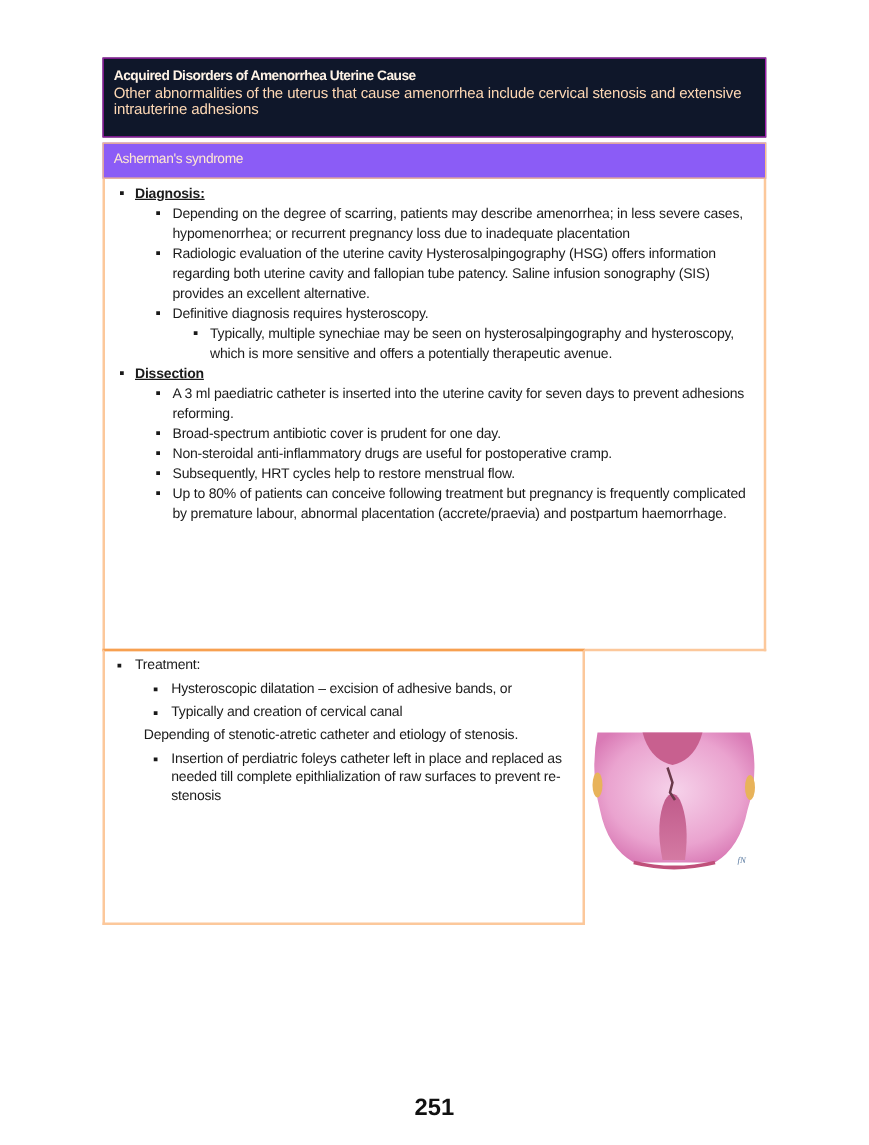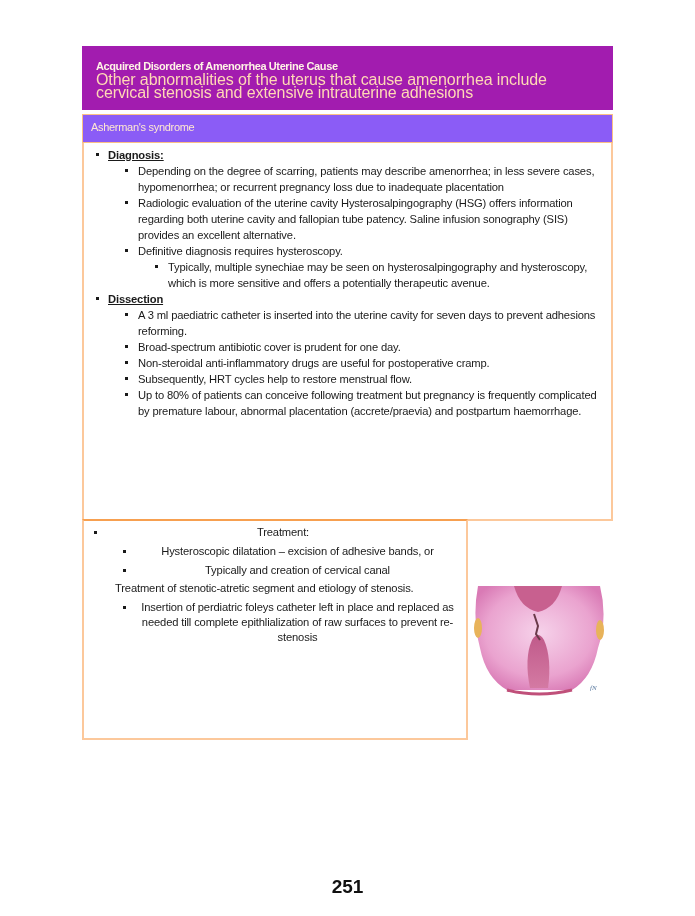--- a/index.html
+++ b/index.html
@@ -14,35 +14,35 @@
       overflow: hidden;
       font-family: "Liberation Sans", sans-serif;
       color: #1a1a1a;
     }
     .header-box {
       position: absolute;
       left: 82px;
       top: 46px;
       width: 531px;
       height: 64px;
-      background: #a21caf;
-      border: 6px solid #a21caf;
+      background: #0f172a;
+      border: 1px solid #a21caf;
       box-sizing: border-box;
       padding: 8px 8px 0 8px;
       color: #ffe8d2;
     }
     .header-title {
       font-size: 11px;
       font-weight: bold;
       letter-spacing: -0.4px;
       line-height: 13px;
       color: #fff3e6;
     }
     .header-subtitle {
-      font-size: 16px;
+      font-size: 12px;
       line-height: 13px;
       color: #ffd9b5;
       letter-spacing: -0.1px;
     }
     .asherman-header {
       position: absolute;
       left: 82px;
       top: 114px;
       width: 531px;
       height: 29px;
@@ -104,21 +104,21 @@
       box-sizing: border-box;
       padding: 4px 8px 0 8px;
     }
     .cervical-title {
       font-size: 11.5px;
       font-weight: bold;
       letter-spacing: -0.3px;
       line-height: 18px;
       margin-bottom: 6px;
     }
-    .cervical-box .li { line-height: 15px; text-align: center; }
+    .cervical-box .li { line-height: 15px; }
     .cervical-box .lvl1 > .li { padding-left: 16px; }
     .cervical-box .lvl1 > .li > .bullet { left: 2px; }
     .cervical-box .lvl2 > .li { padding-left: 45px; margin-top: 4px; }
     .cervical-box .lvl2 > .li > .bullet { left: 31px; }
     .plain-para {
       padding-left: 23px;
       font-size: 11.2px;
       line-height: 15px;
       letter-spacing: -0.15px;
       margin-top: 3px;
@@ -218,21 +218,21 @@
   <ul class="lvl2">
     <li class="li">
       <span class="bullet"></span>
       <span>Hysteroscopic dilatation – excision of adhesive bands, or</span>
     </li>
     <li class="li">
       <span class="bullet"></span>
       <span>Typically and creation of cervical canal</span>
     </li>
   </ul>
-  <div class="plain-para">Treatment of stenotic-atretic segment and etiology of stenosis.</div>
+  <div class="plain-para">Depending of stenotic-atretic catheter and etiology of stenosis.</div>
   <ul class="lvl2">
     <li class="li">
       <span class="bullet"></span>
       <span>Insertion of perdiatric foleys catheter left in place and replaced as needed till complete epithlialization of raw surfaces to prevent re-stenosis</span>
     </li>
   </ul>
 </div>
 
 <svg class="illustration" viewBox="0 0 135 122">
   <defs>

